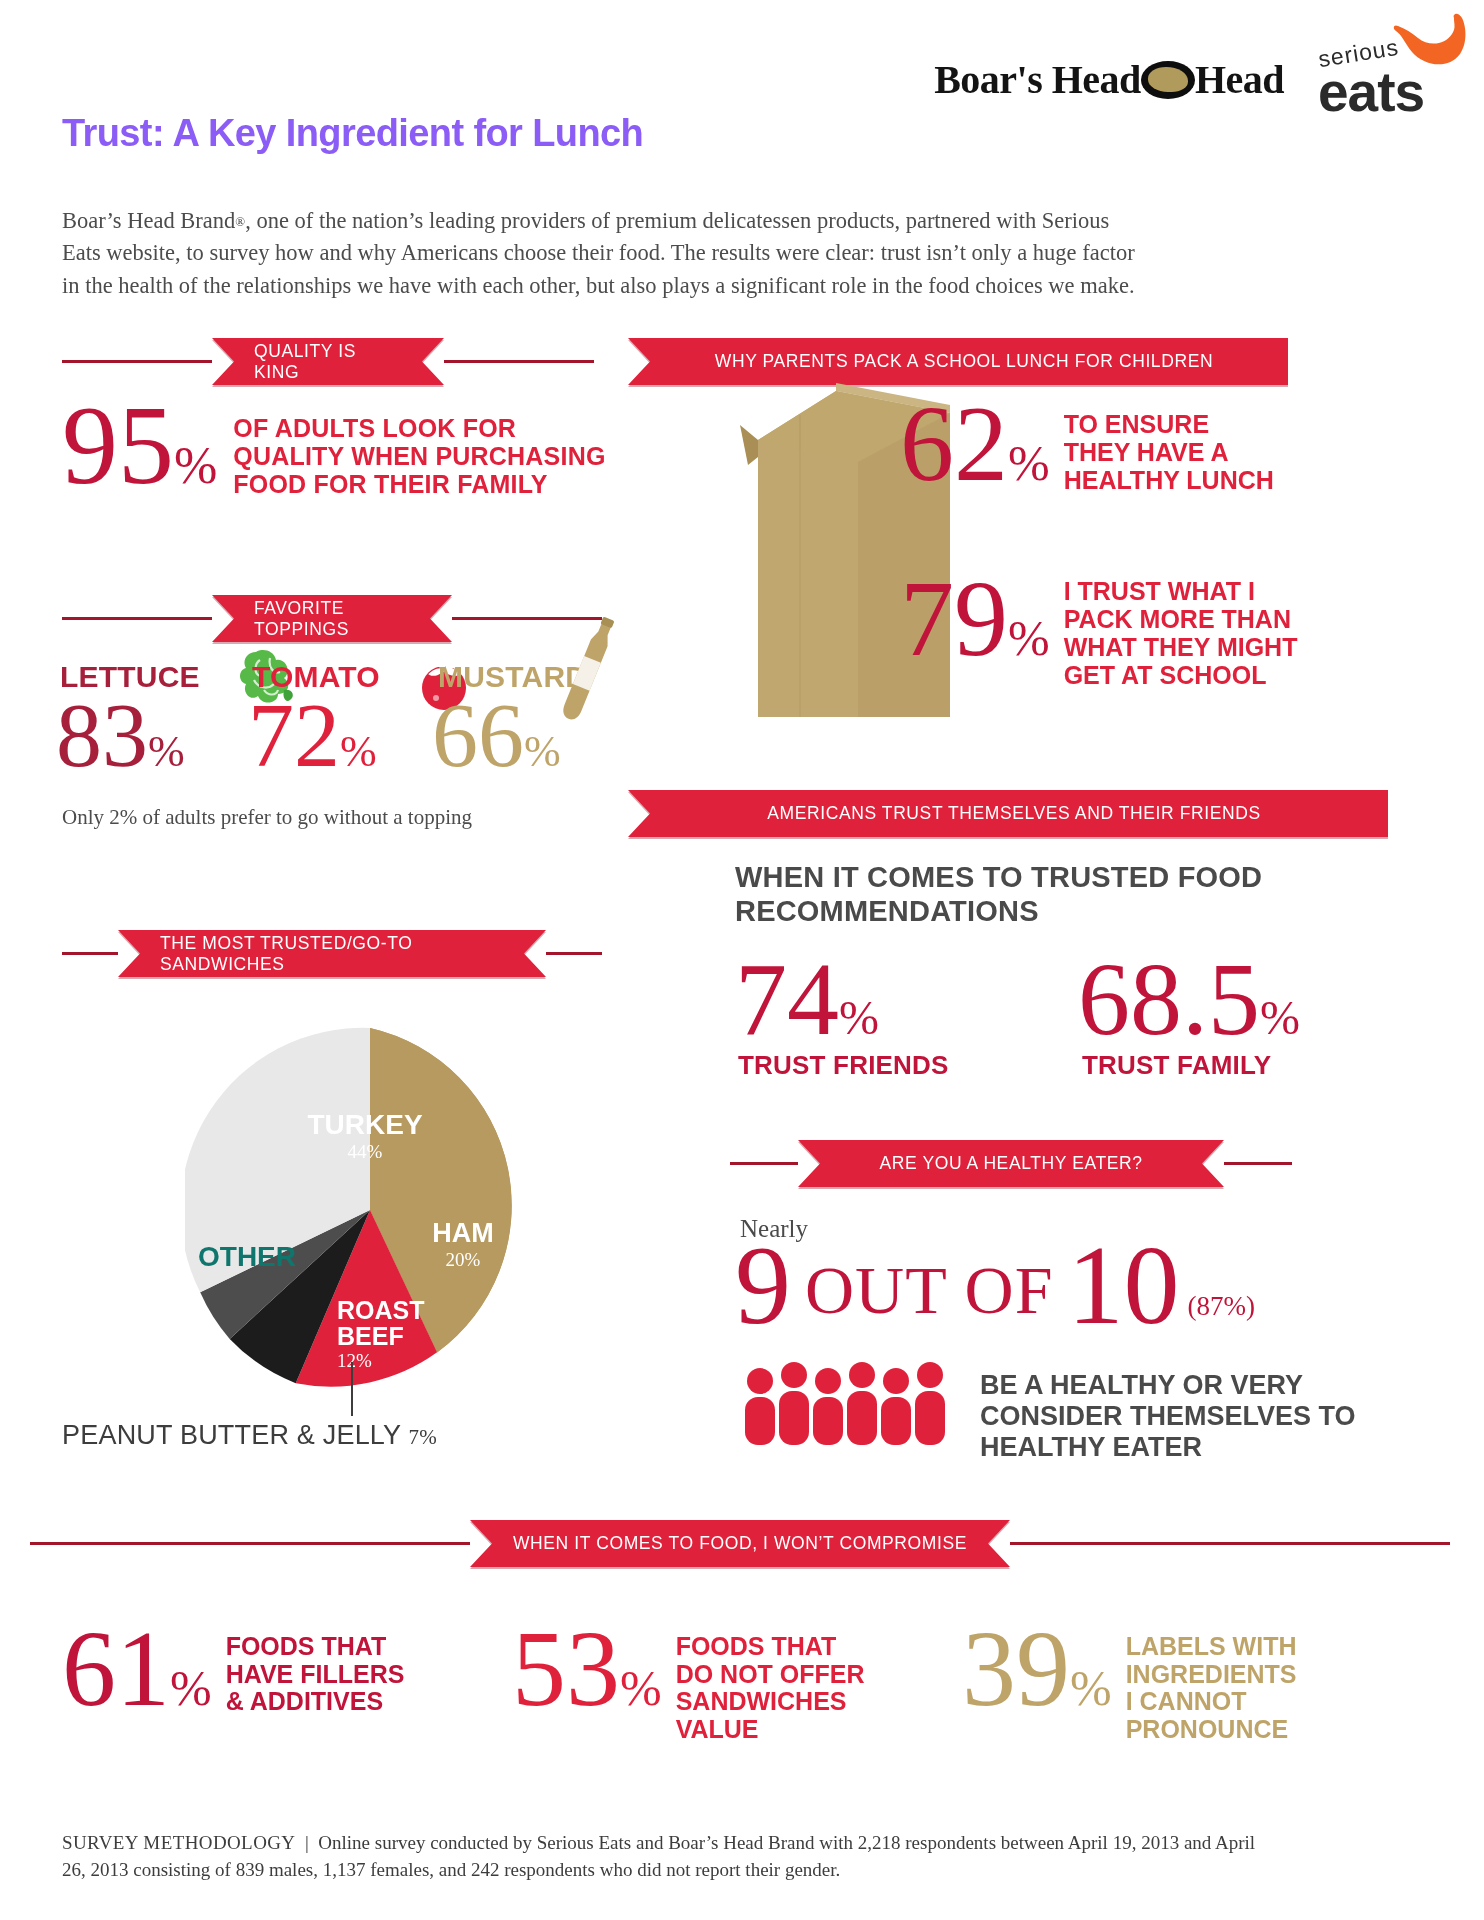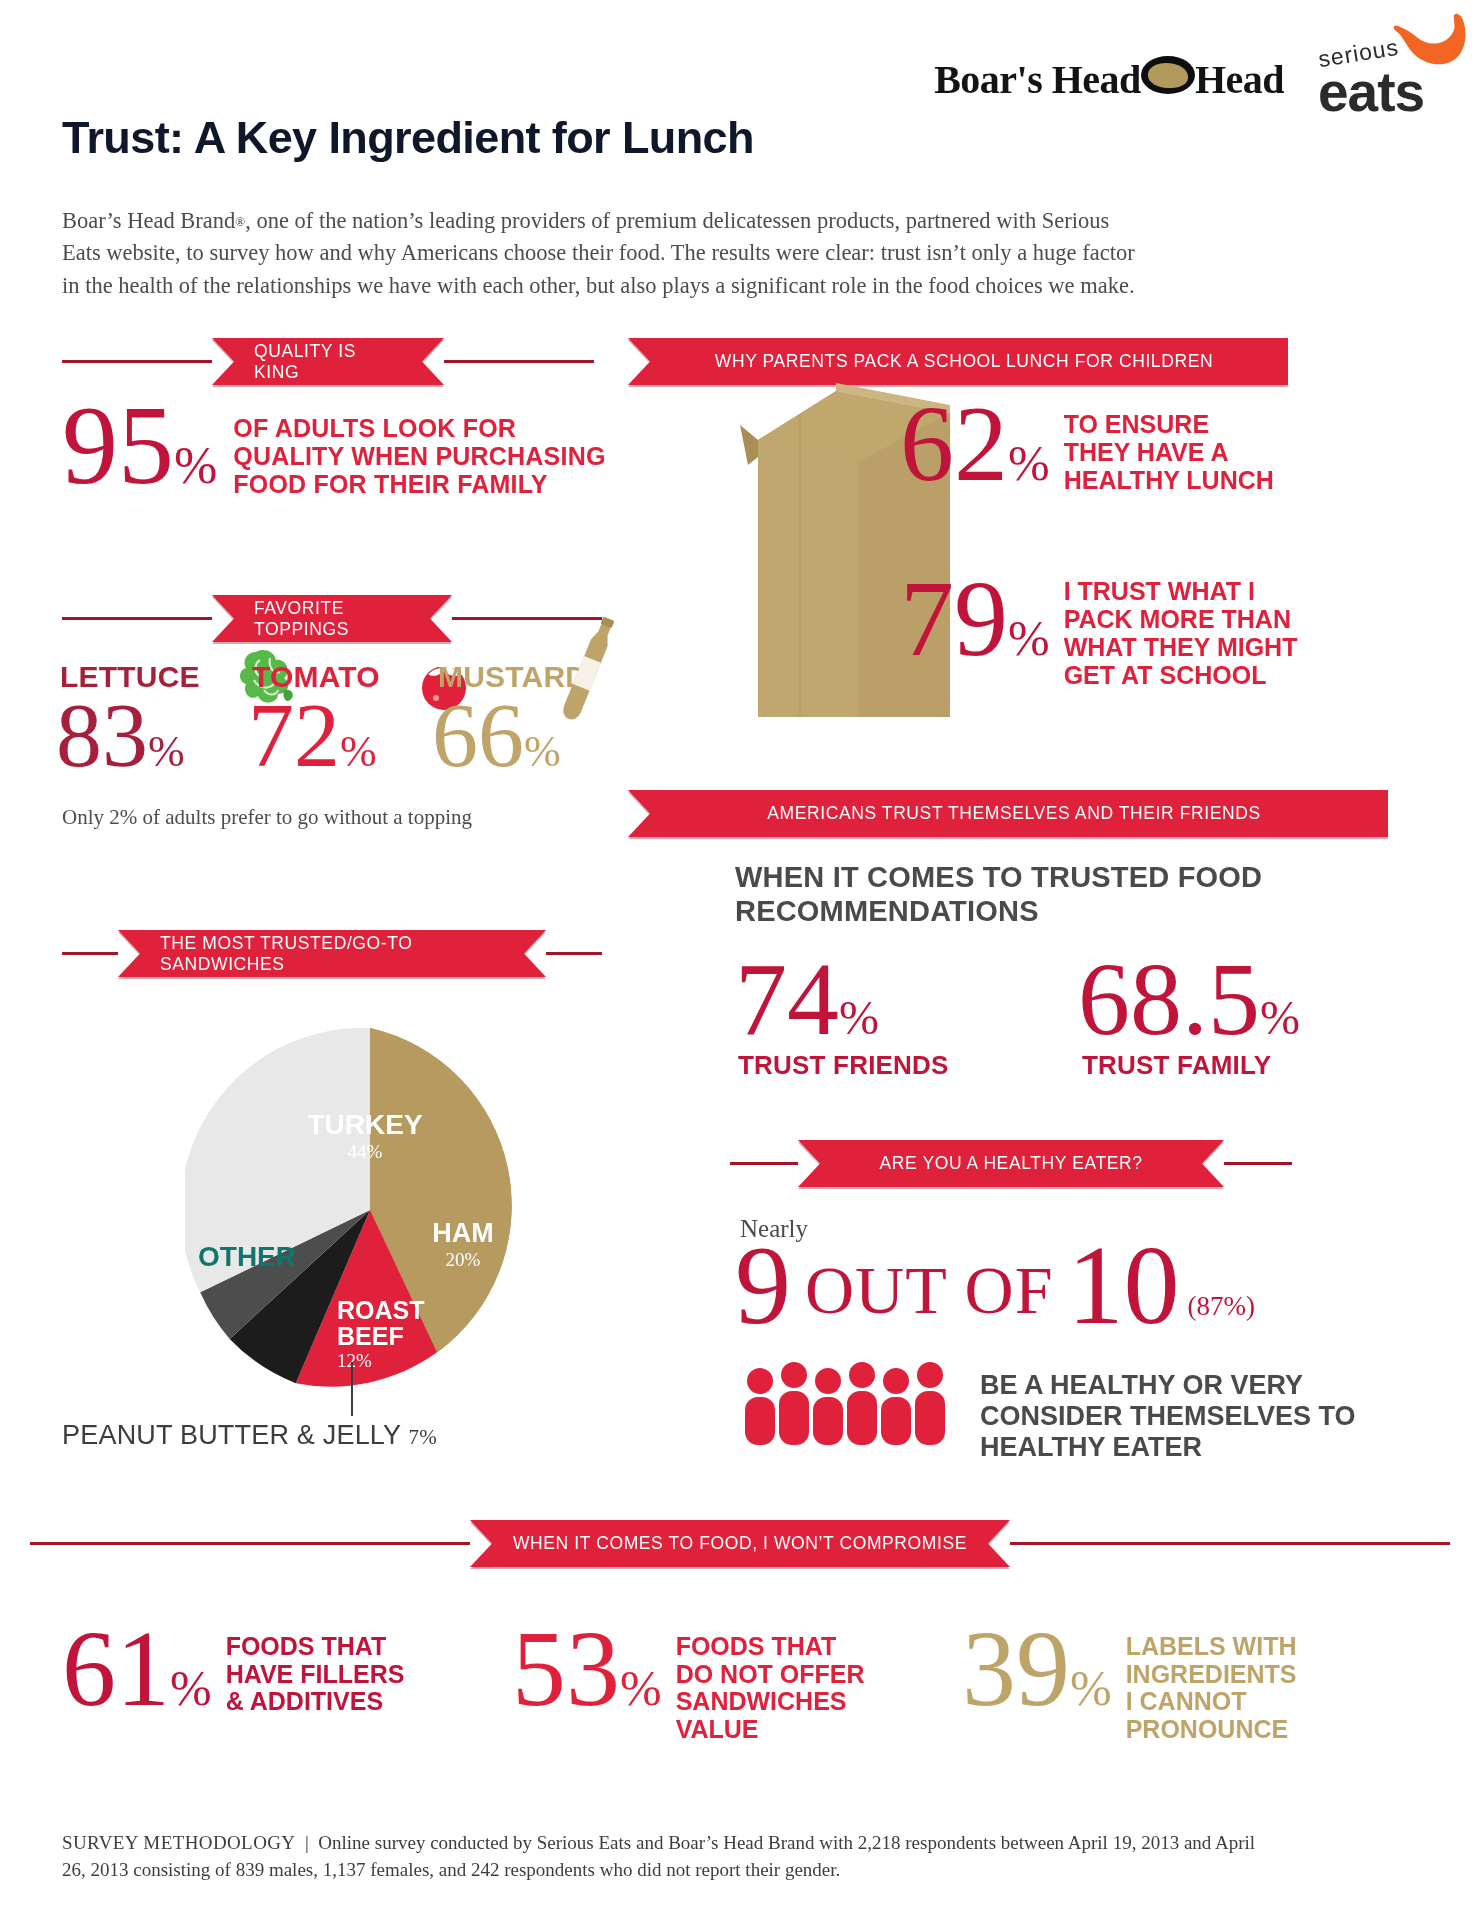--- a/index.html
+++ b/index.html
@@ -6,31 +6,31 @@
   body{
     width:1484px;height:1920px;background:#ffffff;
     font-family:"Liberation Sans",sans-serif;
     -webkit-font-smoothing:antialiased;
     position:relative;overflow:hidden;
   }
   .page{position:relative;width:1484px;height:1920px;}
 
   
   .logos{position:absolute;top:18px;right:22px;display:flex;align-items:flex-start;gap:28px;}
-  .bh-logo{display:flex;align-items:flex-start;margin-top:38px;}
+  .bh-logo{display:flex;align-items:center;margin-top:38px;}
   .bh-word{font-family:"Liberation Serif",serif;font-weight:bold;font-size:40px;color:#141414;letter-spacing:-0.5px;}
   .bh-oval{width:54px;height:38px;border-radius:50%;background:#0e0e0e;display:flex;align-items:center;justify-content:center;}
   .bh-oval i{display:block;width:40px;height:25px;border-radius:50% 60% 45% 55%;background:#b09a5c;}
   .se-logo{position:relative;width:150px;height:92px;}
   .se-serious{position:absolute;left:6px;top:22px;transform:rotate(-9deg);font-family:"Liberation Sans",sans-serif;font-size:23px;color:#2b2b2b;letter-spacing:1px;}
   .se-eats{position:absolute;left:6px;top:42px;font-family:"Liberation Sans",sans-serif;font-weight:bold;font-size:55px;color:#2b2b2b;letter-spacing:-1px;}
   .se-blob{position:absolute;right:-6px;top:-6px;width:76px;height:58px;}
 
   
-  .title{position:absolute;left:62px;top:112px;font-size:45px;font-weight:bold;color:#0f172a;letter-spacing:-0.6px;}
+  .title{position:absolute;left:62px;top:112px;font-size:38px;font-weight:bold;color:#8b5cf6;letter-spacing:-0.6px;}
   .intro{position:absolute;left:62px;top:205px;width:1080px;font-family:"Liberation Serif",serif;font-size:22.5px;line-height:1.44;color:#4c4c4c;}
   .intro .reg{font-size:13px;vertical-align:2px;}
 
   
   .ribbon-row{position:absolute;display:flex;align-items:center;}
   .rline{height:3px;background:#A3152B;flex:none;}
   .ribbon{
     position:relative;background:#E0213B;color:#fff;
     font-size:17.5px;letter-spacing:0.6px;font-weight:500;
     display:flex;align-items:center;justify-content:center;

